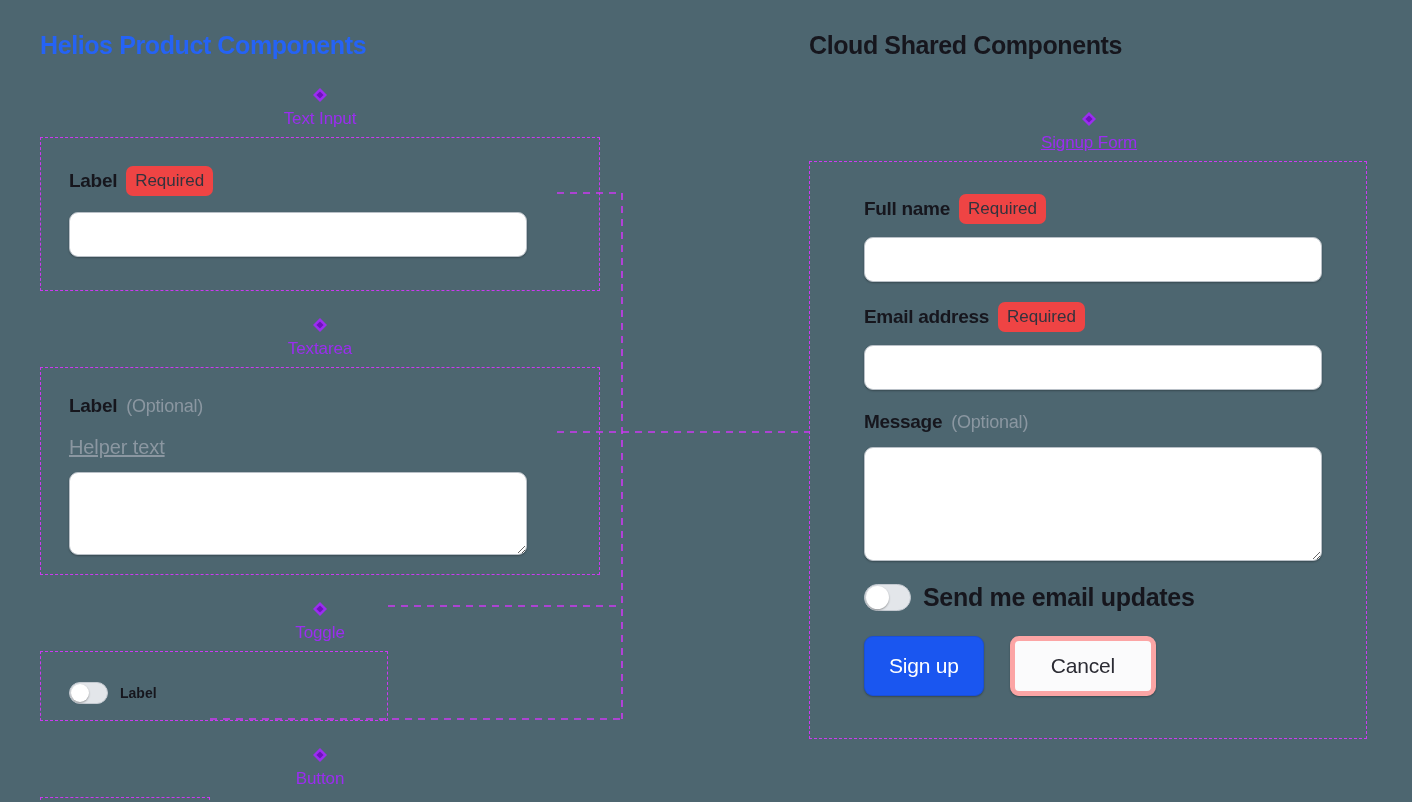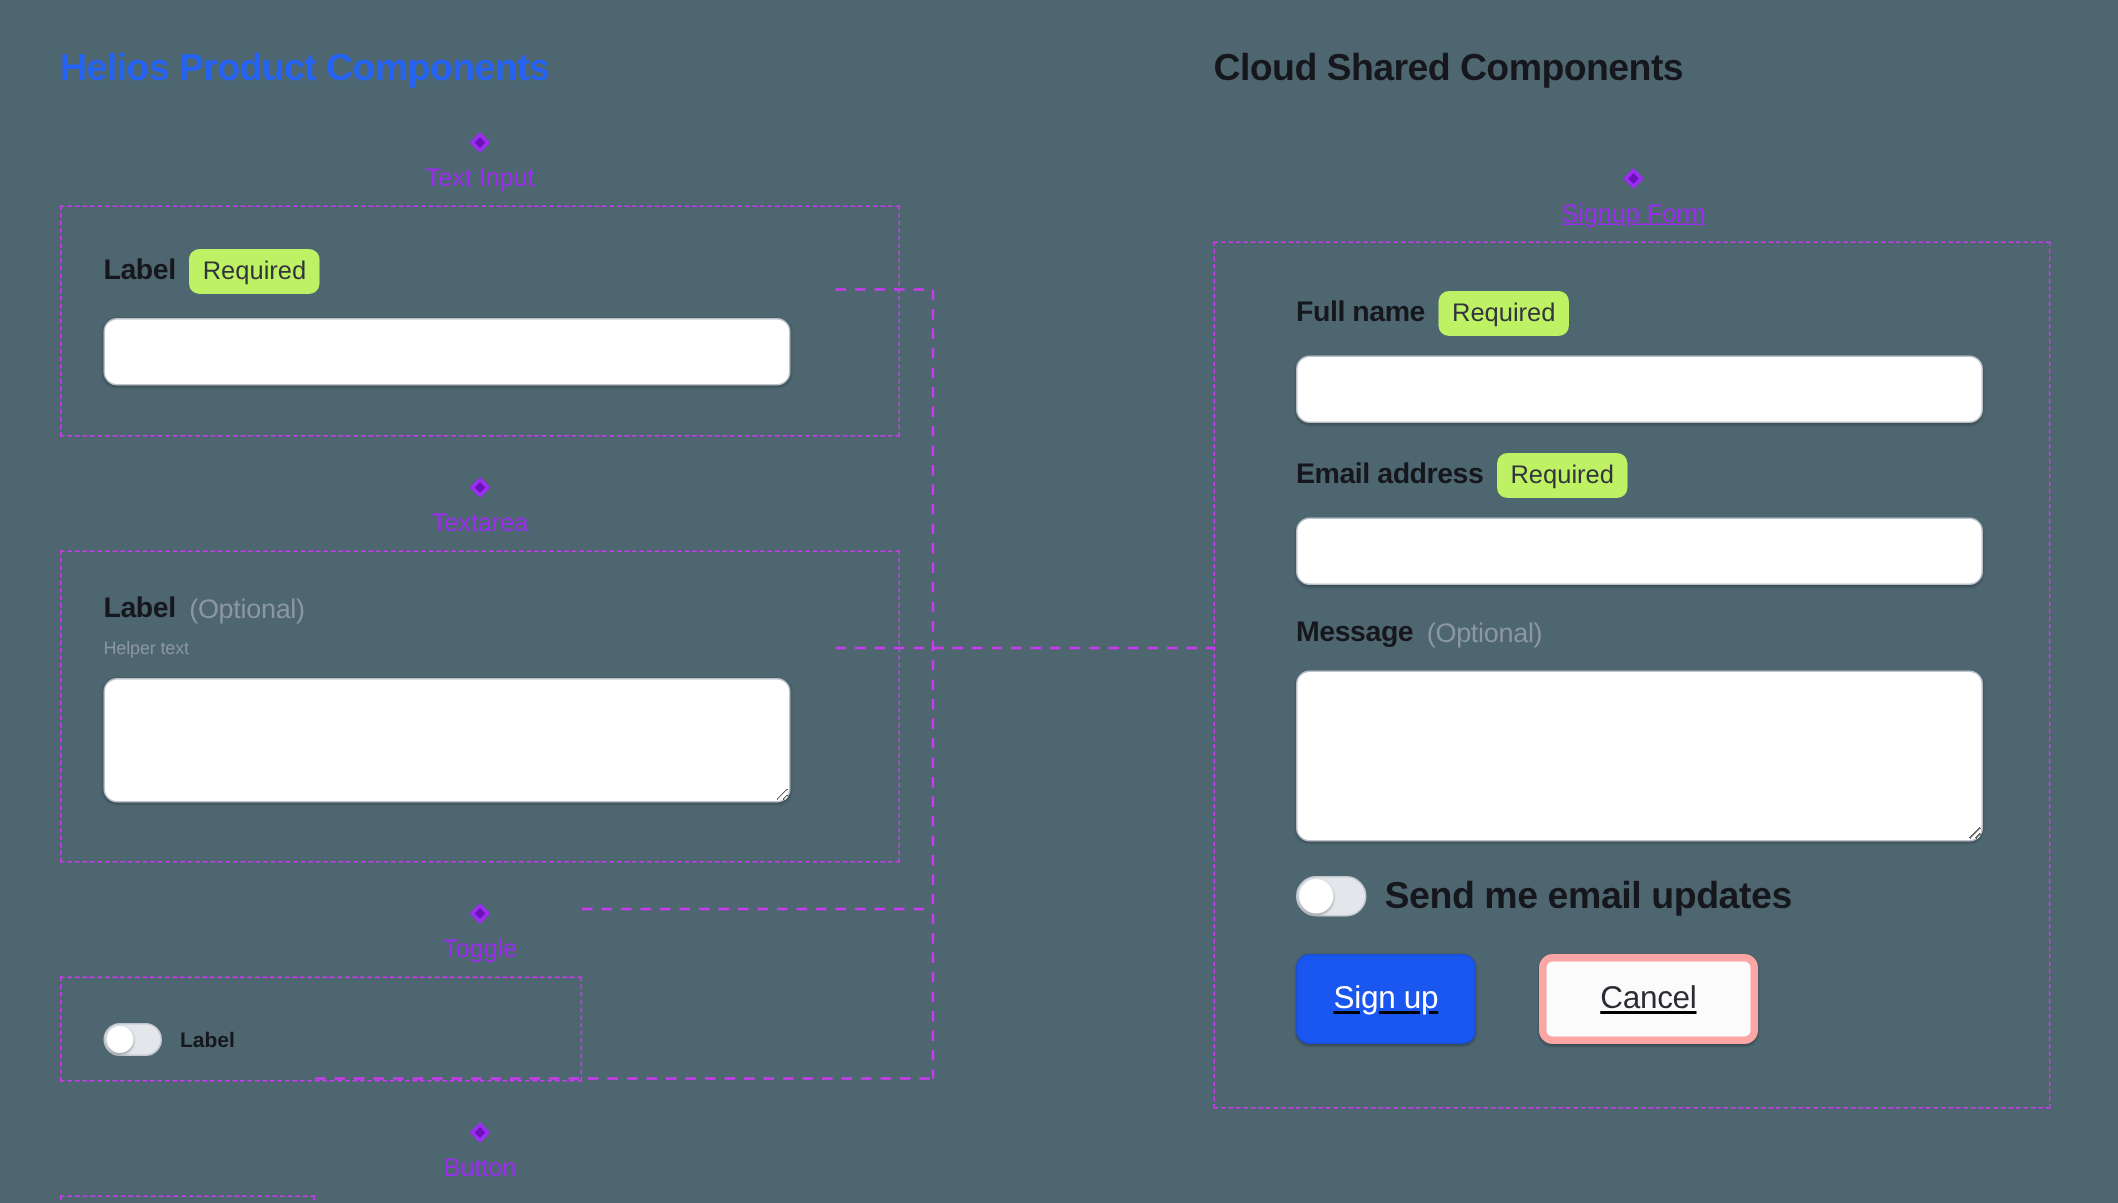--- a/index.html
+++ b/index.html
@@ -60,38 +60,39 @@
     gap: 9px;
   }
   .field-label {
     font-size: 19px;
     font-weight: bold;
     color: #16161d;
     letter-spacing: -0.3px;
     line-height: 24px;
   }
   .badge {
-    background: #bef264;
+    background: #ef4444;
     color: #33333d;
     font-size: 17px;
     line-height: 19px;
     padding: 5px 9px 6px;
     border-radius: 7px;
     white-space: nowrap;
   }
   .optional-tag {
     font-size: 18px;
     color: #8b97a1;
     letter-spacing: -0.2px;
   }
   .helper-text {
-    font-size: 12px;
+    font-size: 20px;
     color: #8b97a1;
-    margin-top: 7px;
+    margin-top: 18px;
     letter-spacing: -0.1px;
+    text-decoration: underline;
   }
   .text-input {
     display: block;
     width: 100%;
     background: #ffffff;
     border: 1px solid #b9c0c7;
     border-radius: 9px;
     box-shadow: 0 1px 2px rgba(0,0,0,0.28);
     font-family: inherit;
     font-size: 16px;
@@ -285,21 +286,21 @@
     </div>
     <textarea class="text-input" style="width: 458px; height: 114px; margin-top: 13px;" placeholder=""></textarea>
 
     <div class="toggle-row" style="margin-top:22px;">
       <span class="toggle-track big">
         <span class="toggle-knob"></span>
       </span>
       <span class="toggle-label big">Send me email updates</span>
     </div>
 
-    <div style="display:flex; gap:42px; margin-top:24px;text-decoration:underline;">
+    <div style="display:flex; gap:26px; margin-top:24px;">
       <button class="btn btn-primary">Sign up</button>
       <button class="btn btn-secondary">Cancel</button>
     </div>
 
   </div>
 </div>
 
 <svg id="connectors">
 
   <path class="conn" d="M 622,193 L 622,719"></path>

